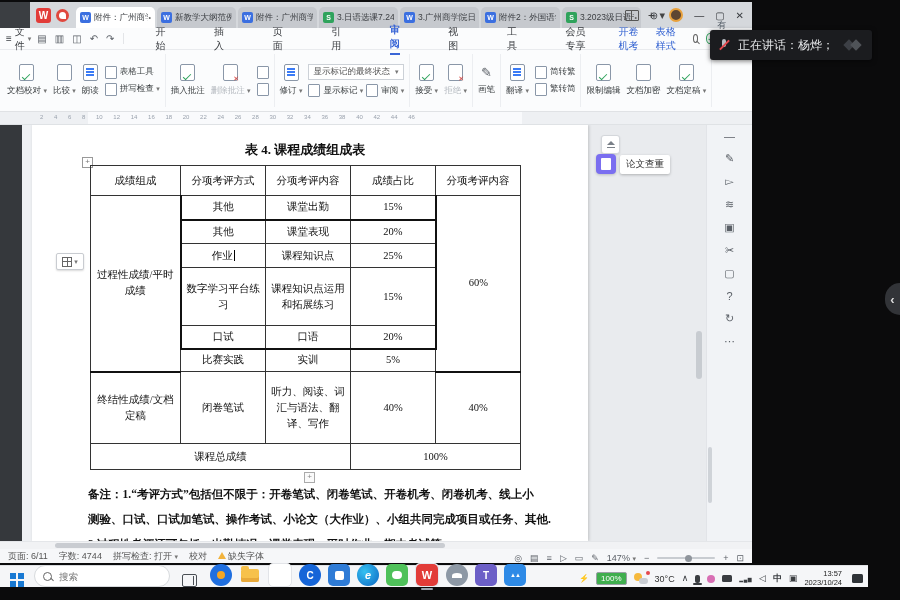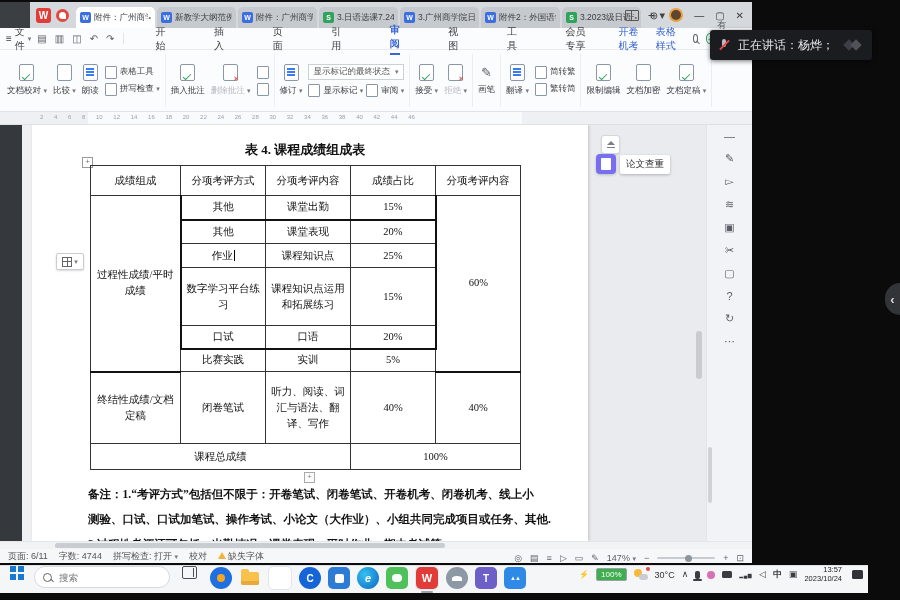--- a/index.html
+++ b/index.html
@@ -106,21 +106,21 @@
   .micoff::before{content:'';position:absolute;left:3px;top:1px;width:4px;height:8px;background:#b8bcc2;border-radius:2px}
   .micoff::after{content:'';position:absolute;left:-1px;top:6px;width:13px;height:2px;background:#e5484d;transform:rotate(-45deg)}
   .speaktext{color:#e4e6e8;font-size:12px;white-space:nowrap}
   .dmds{margin-left:auto;position:relative;width:18px;height:14px;opacity:.55}
   .dmds i{position:absolute;width:8px;height:8px;background:#7b8087;transform:rotate(45deg);top:3px}
   .dmds i:first-child{left:0;background:#585d64}
   .dmds i:last-child{left:7px}
   .chev{position:absolute;right:0;top:283px;width:15px;height:32px;background:#323438;border-radius:16px 0 0 16px;color:#dcdcdc;display:flex;align-items:center;justify-content:center;font-size:13px;font-weight:bold}
 
   
-  .taskbar{position:absolute;left:0;top:565px;width:868px;height:28px;background:#f5f6f8;border-top:1px solid #e0e2e5;display:flex;align-items:flex-start;box-sizing:border-box}
+  .taskbar{position:absolute;left:0;top:565px;width:868px;height:22px;background:#f5f6f8;border-top:1px solid #e0e2e5;display:flex;align-items:flex-end;box-sizing:border-box}
   .winlogo{width:14px;height:14px;display:grid;grid-template-columns:6px 6px;grid-template-rows:6px 6px;gap:1.5px;margin:0 10px}
   .winlogo i{background:#1879d3}
   .tsearch{width:136px;height:22px;background:#fff;border:1px solid #d7dadd;border-radius:12px;display:flex;align-items:center;padding:0 8px;gap:5px;box-sizing:border-box}
   .tsearch input{border:0;outline:0;width:90px;font-size:9.5px;color:#444;background:transparent;font-family:"Liberation Sans",sans-serif}
   .tview{width:13px;height:11px;border:1.4px solid #4a4f55;border-radius:2px;margin-left:12px;position:relative}
   .tview::after{content:'';position:absolute;right:2px;top:1px;bottom:1px;width:1.4px;background:#4a4f55}
   .apps{display:flex;gap:7px;margin-left:13px;align-items:center}
   .app{width:22px;height:22px;border-radius:5px;display:flex;align-items:center;justify-content:center;font-size:11px;font-weight:bold;color:#fff;position:relative}
   .a-browser{background:#1f6fe0;border-radius:50%}.a-browser::after{content:'';width:8px;height:8px;border-radius:50%;background:#f5a623}
   .a-folder{background:transparent}.foldr{width:18px;height:13px;background:#f7c14b;border-radius:2px;position:relative;box-shadow:inset 0 -4px 0 #e8a93a}.foldr::before{content:'';position:absolute;left:0;top:-3px;width:8px;height:4px;background:#f7c14b;border-radius:2px 2px 0 0}

